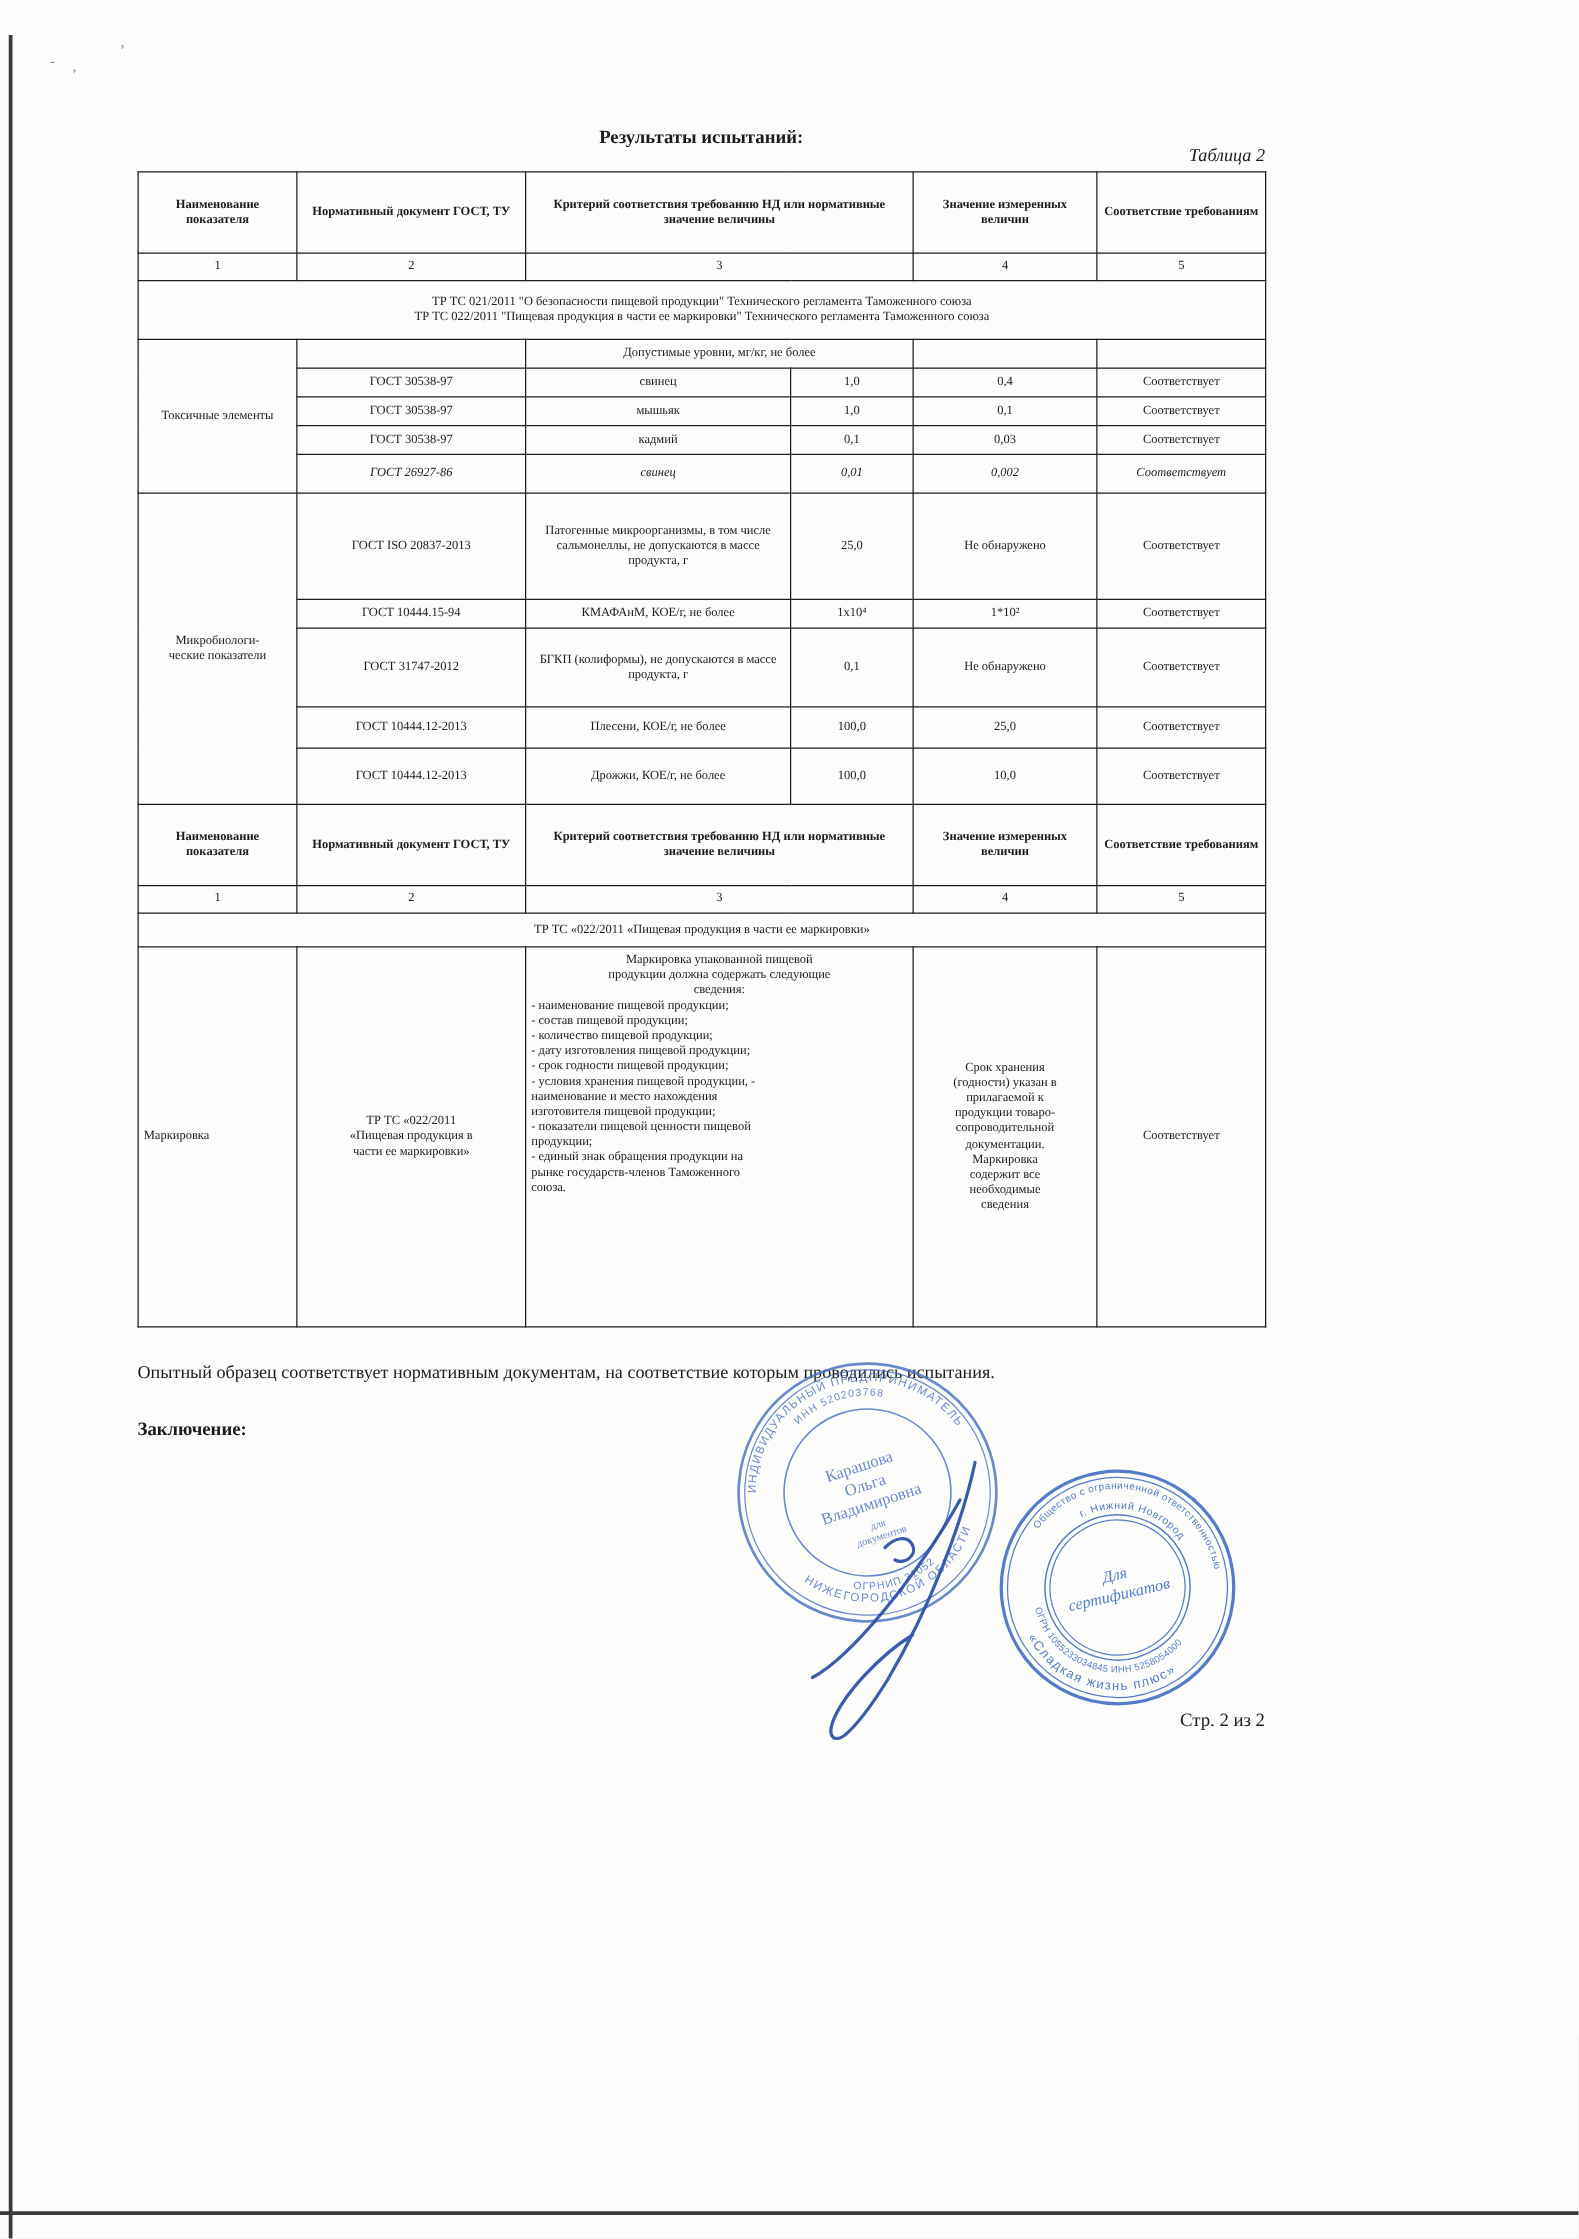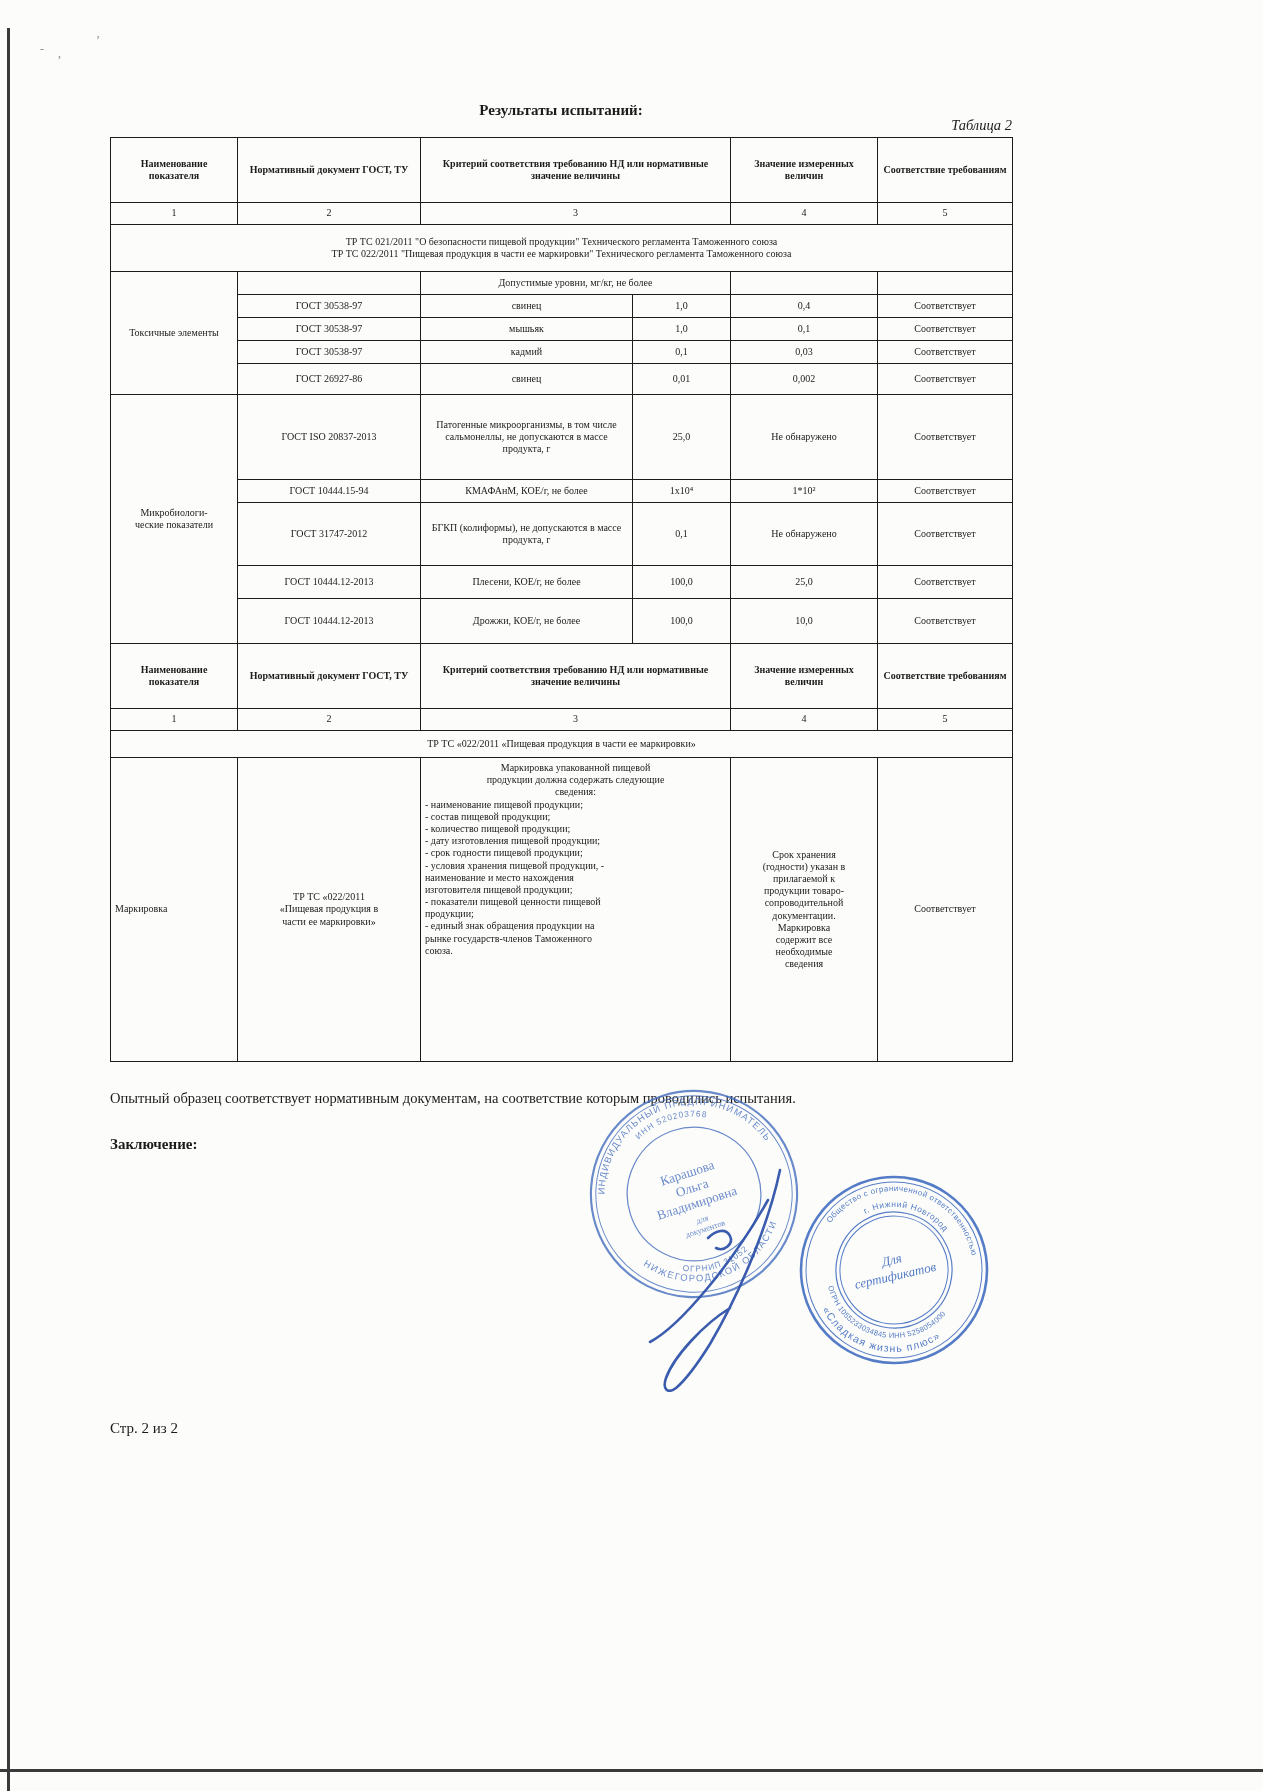--- a/index.html
+++ b/index.html
@@ -21,33 +21,33 @@
   table.doc { position:absolute; top:137px; left:110px; width:902px; border-collapse:collapse; font-size:10px; line-height:1.22; table-layout:fixed; }
   table.doc td, table.doc th { border:1.6px solid #1c1c1c; padding:1px 4px; text-align:center; vertical-align:middle; overflow:hidden; }
   table.doc th { font-weight:bold; }
   .pre { white-space:pre-line; }
   .al  { text-align:left !important; }
   .h-header td,.h-header th { height:62px; }
   .h-nums td   { height:19px; }
   .h-section td{ height:44px; }
   .h-sub td    { height:20px; }
   .h-tox td    { height:20px; }
-  .h-merc td   { height:28px; }
+  .h-merc td   { height:28px;font-style:italic; }
   .h-path td   { height:82px; }
   .h-one td    { height:20px; }
   .h-bgkp td   { height:60px; }
   .h-mold td   { height:30px; }
   .h-yeast td  { height:42px; }
   .h-sec2 td   { height:24px; }
   .h-mark td   { height:298px; }
 
   .conclusion-label { position:absolute; top:1108px; left:110px; font-weight:bold; font-size:15px;margin-top:28px; }
   .conclusion-text  { position:absolute; top:1090px; left:110px; width:902px; font-weight:normal; font-size:14.5px; }
 
-  .footer { position:absolute; top:1420px; left:110px; width:902px; text-align:left; font-size:15px; }
+  .footer { position:absolute; top:1369px; left:110px; width:902px; text-align:right; font-size:15px; }
 
   .stamp { position:absolute; }
   .stamp-ip  { left:586px; top:1086px; width:216px; height:216px; transform:rotate(-18deg); opacity:.82; }
   .stamp-ooo { left:796px; top:1172px; width:196px; height:196px; transform:rotate(13deg);  opacity:.88; }
   .signature { position:absolute; left:612px; top:1152px; width:200px; height:240px; opacity:.92; }
 </style>
 </head>
 <body>
 
 <div class="page">

